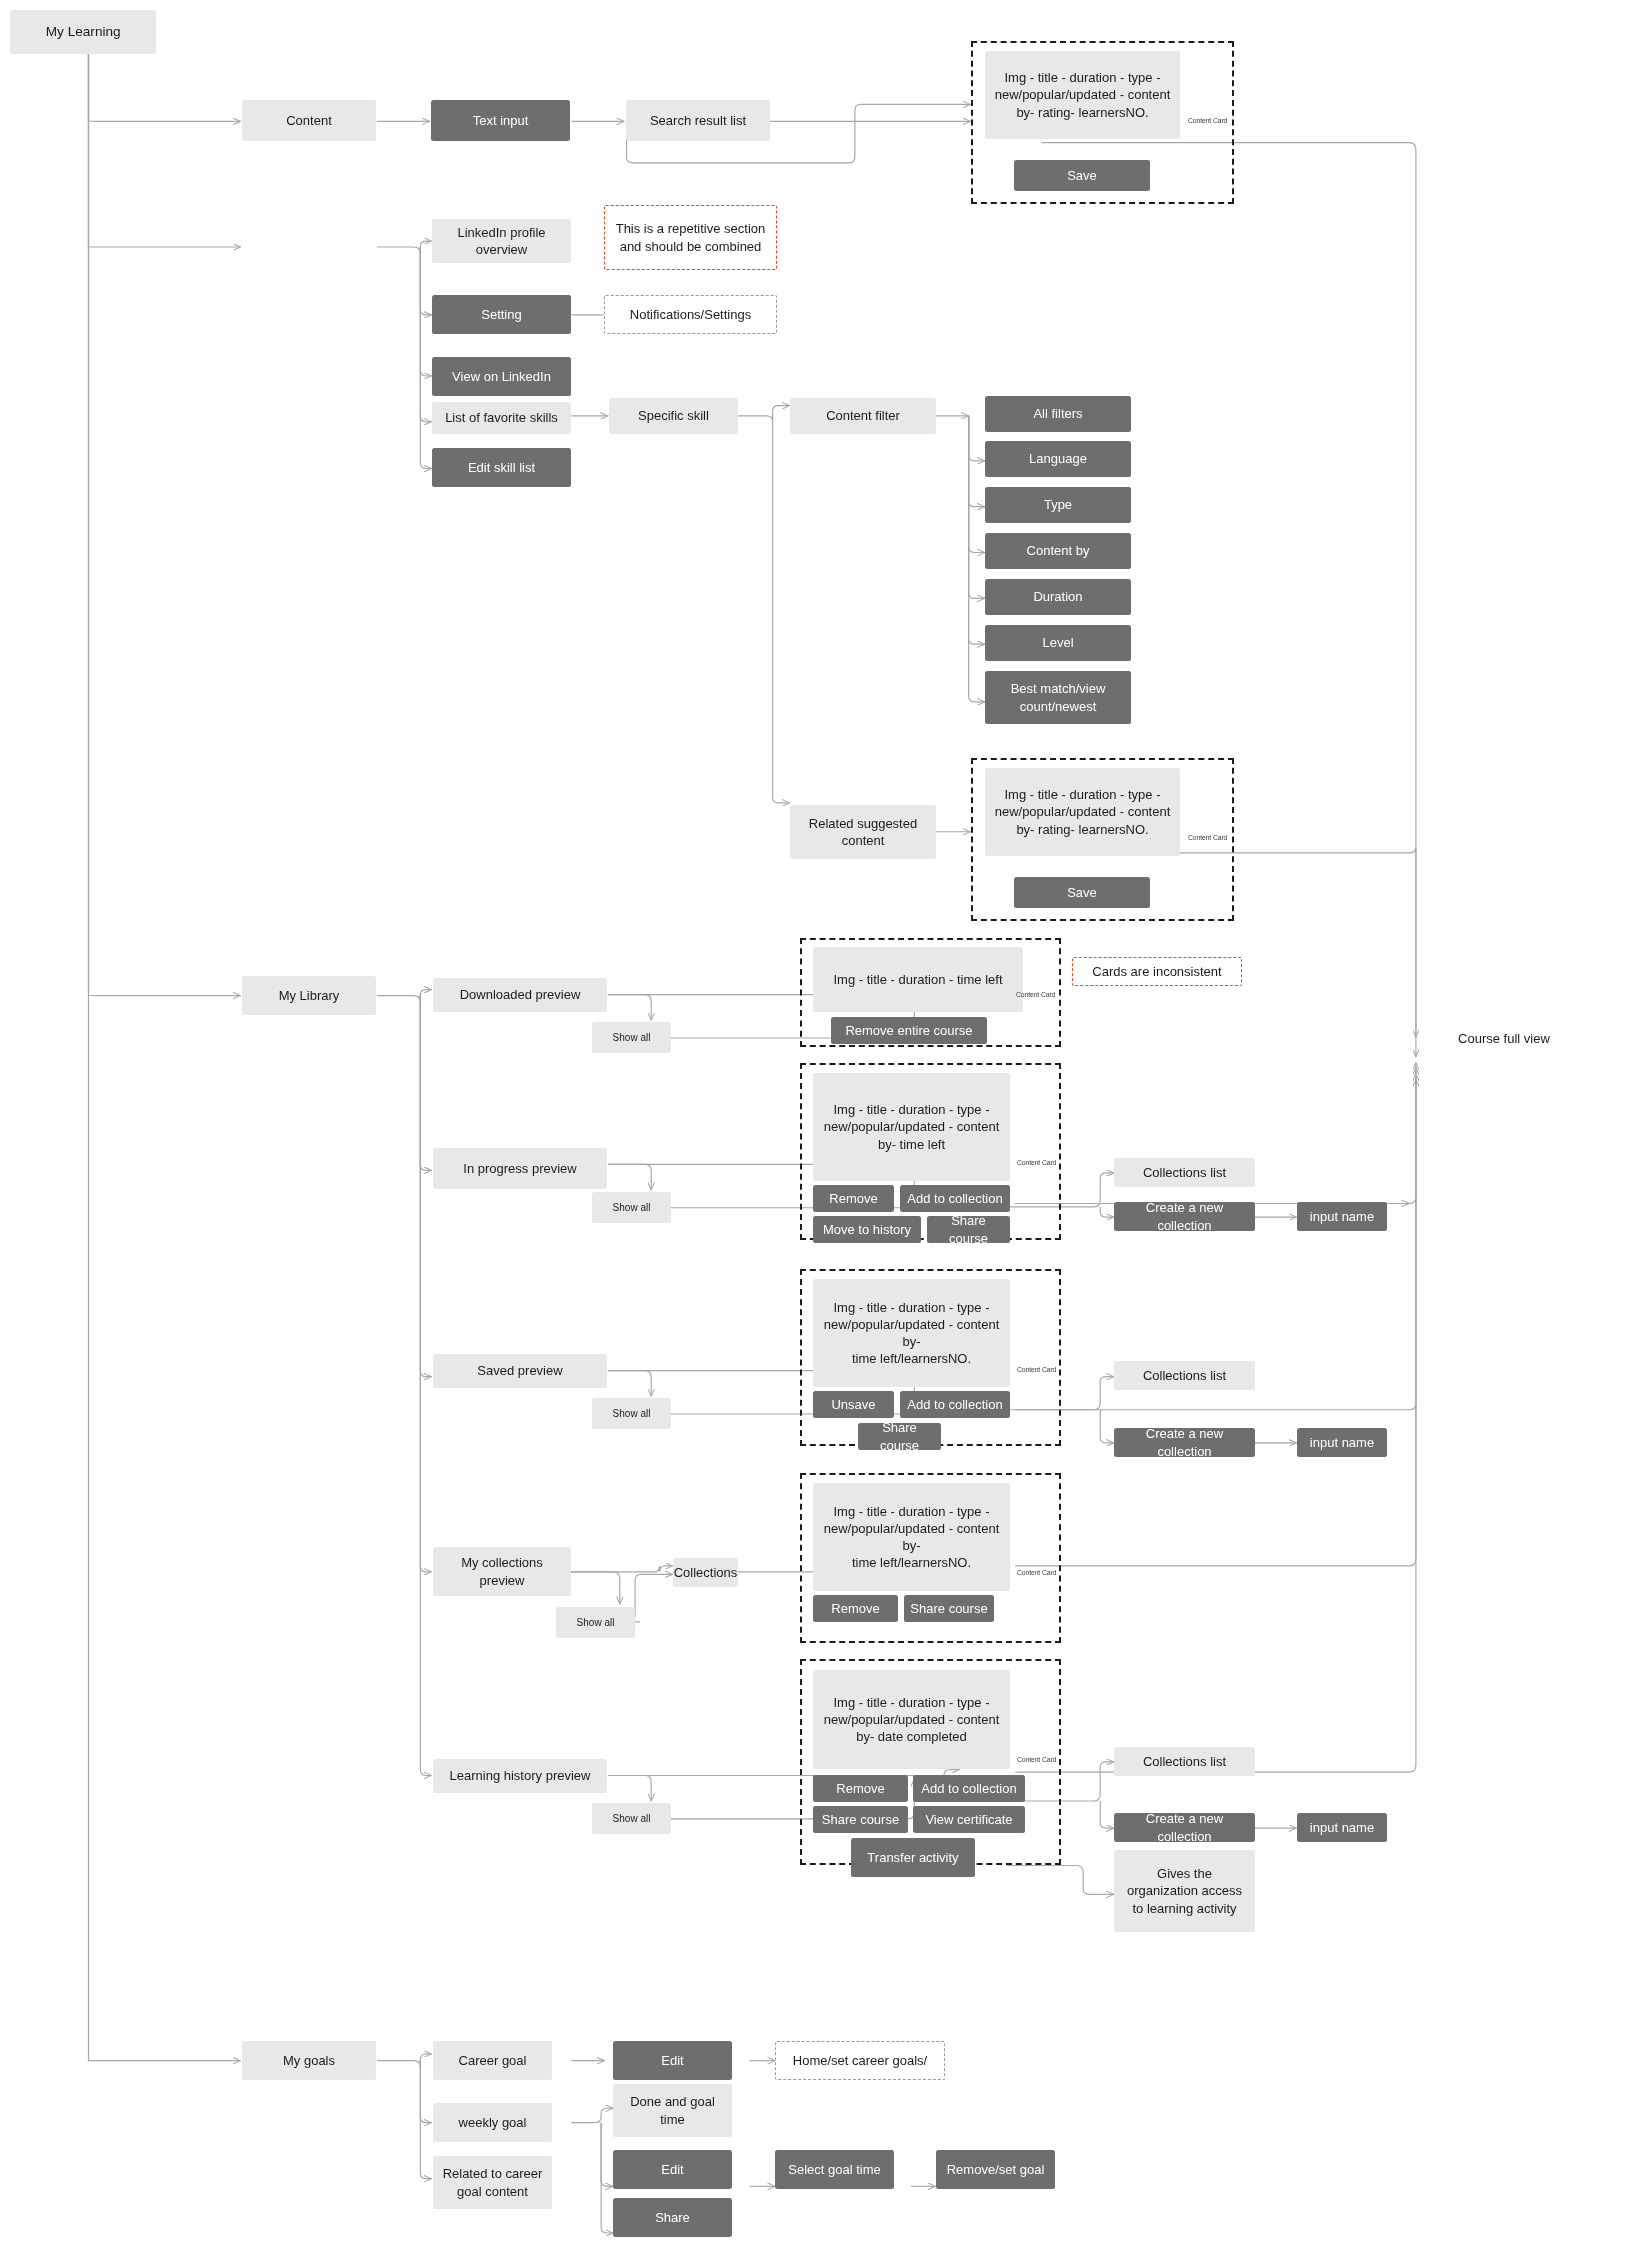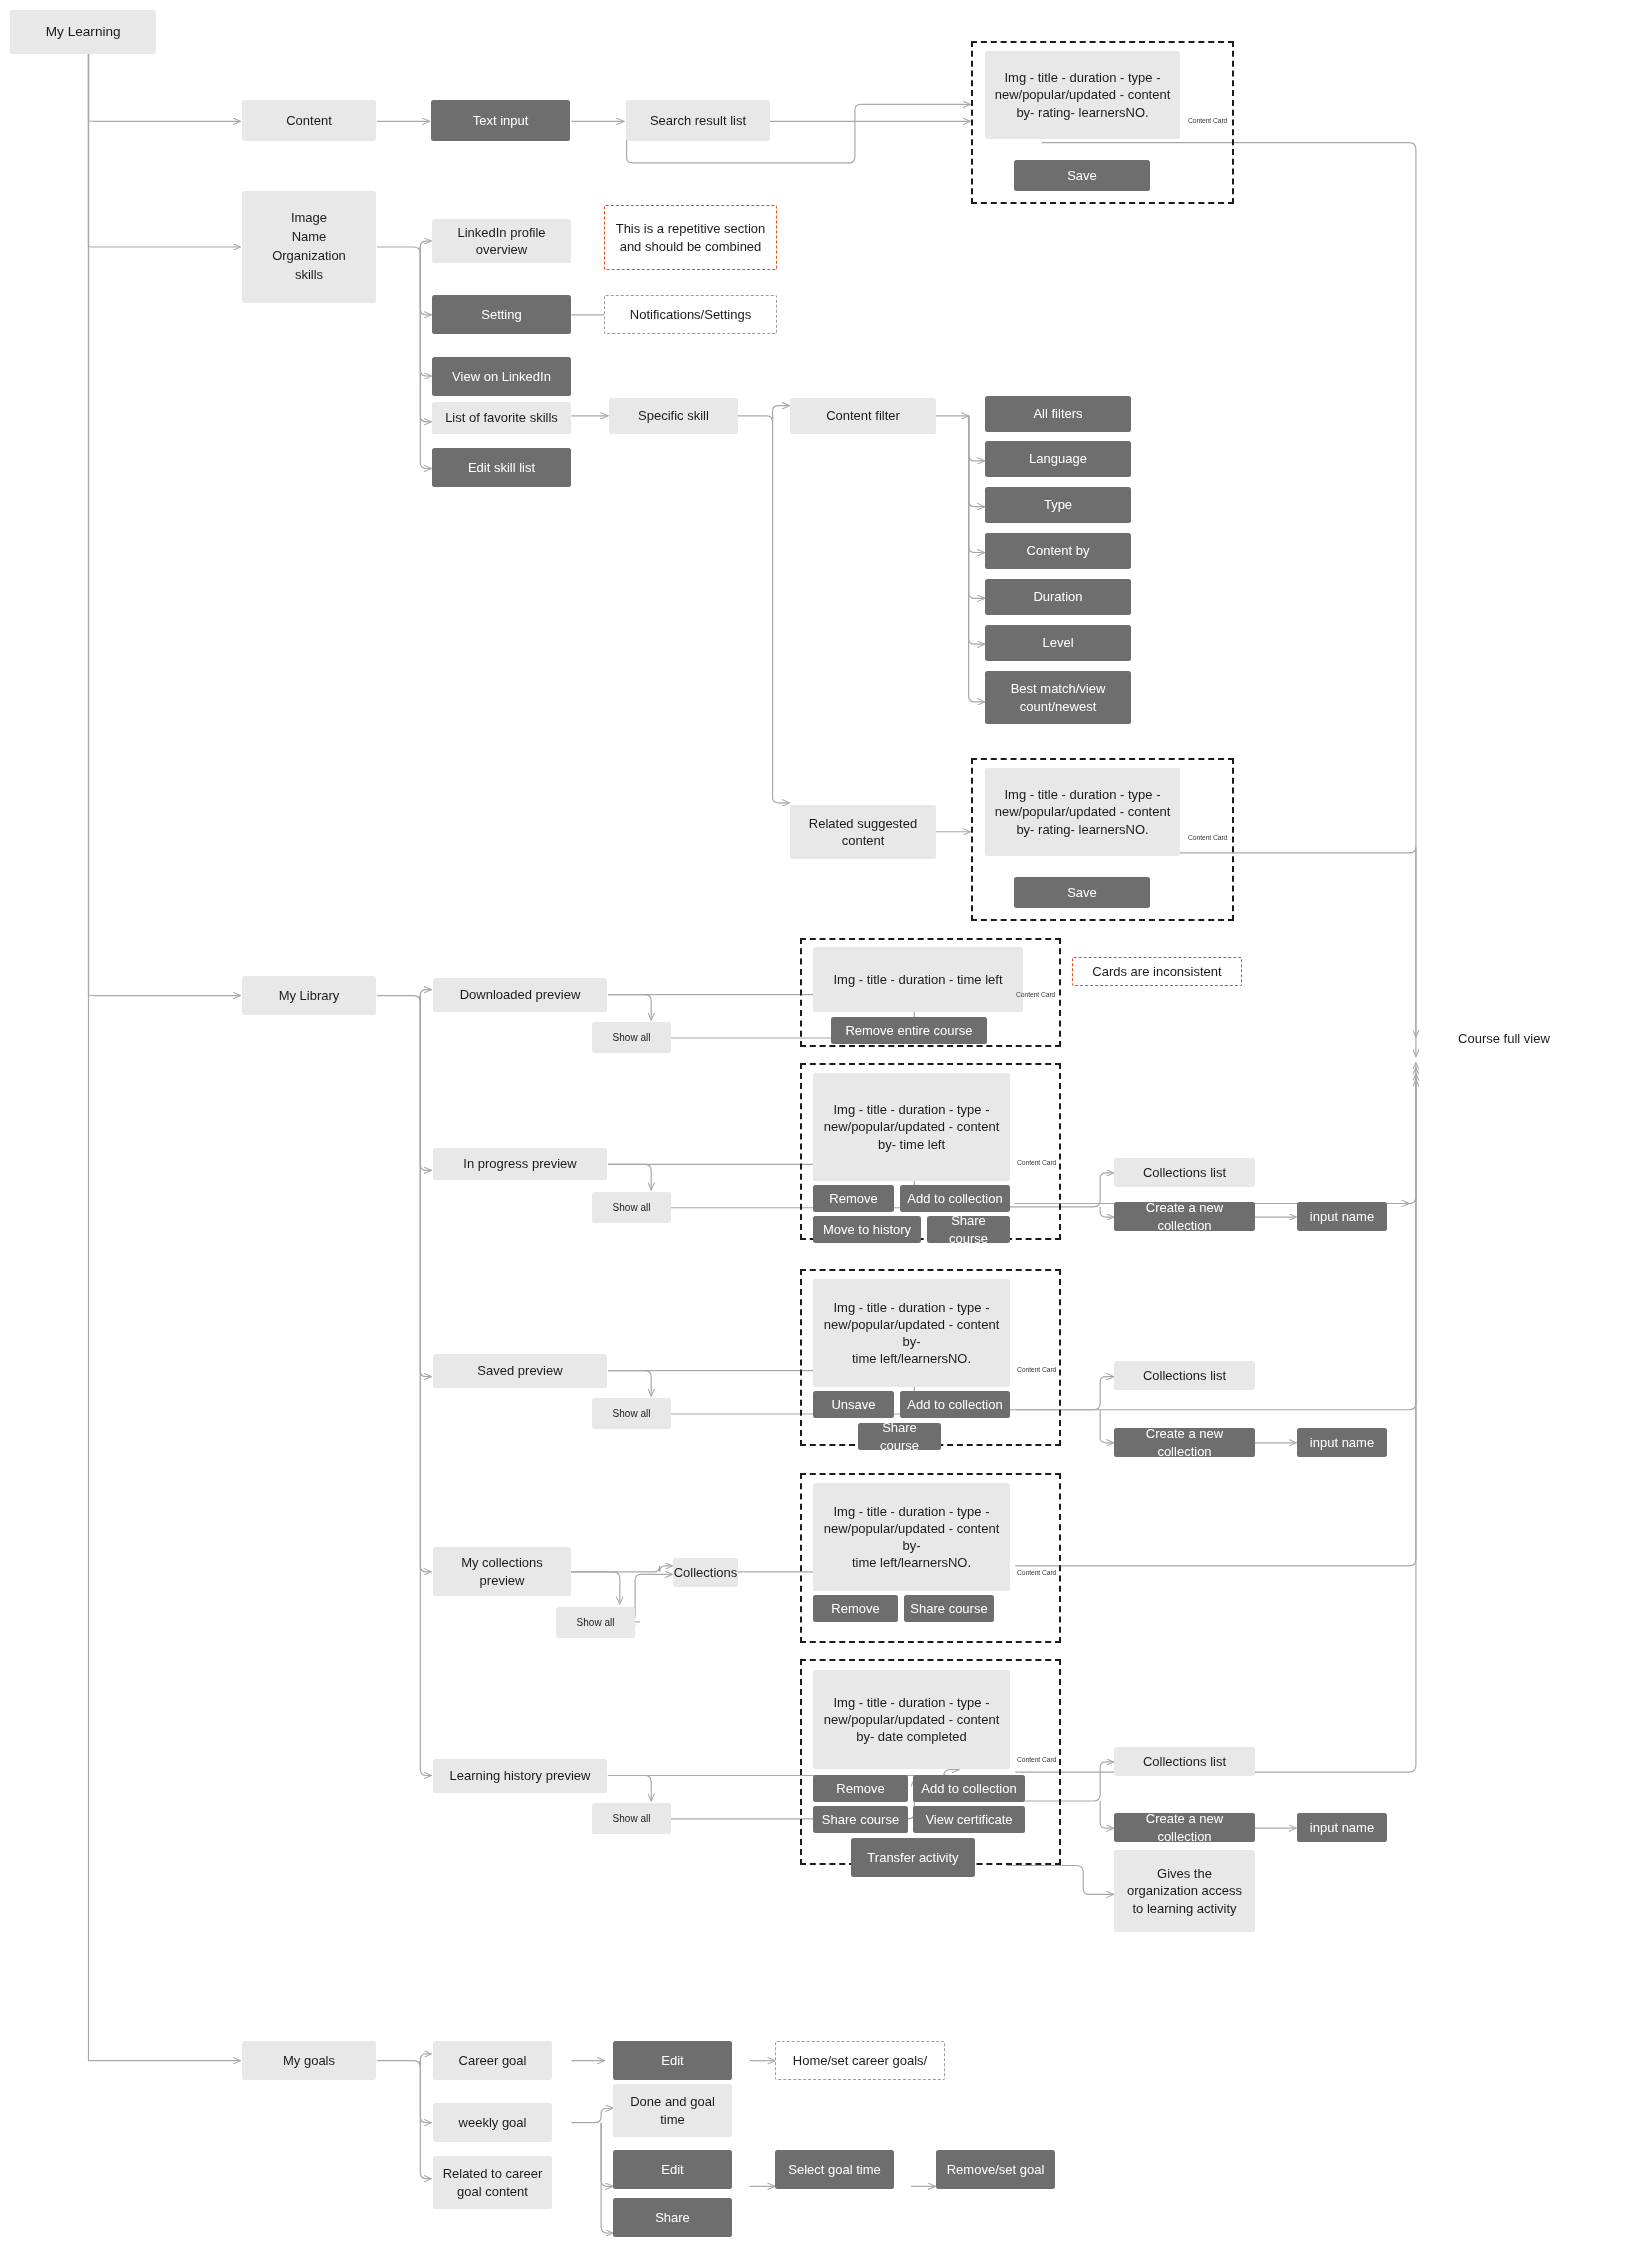--- a/index.html
+++ b/index.html
@@ -189,24 +189,20 @@
 
   <div class="node light f15" style="left:242px; top:100px; width:134px; height:41px;">Content</div>
   <div class="node dark f15" style="left:431px; top:100px; width:139px; height:41px;">Text input</div>
   <div class="node light f15" style="left:626px; top:100px; width:144px; height:41px;">Search result list</div>
 
   <div class="group-box" style="left:971px; top:41px; width:263px; height:163px;"></div>
   <div class="node light f15" style="left:985px; top:51px; width:195px; height:88px; padding:6.8px 8.5px;">Img - title - duration - type - new/popular/updated - content by- rating- learnersNO.</div>
   <div class="cc-label" style="left:1188px; top:117px;">Content Card</div>
   <div class="node dark f15" style="left:1014px; top:160px; width:136px; height:31px;">Save</div>
 
-  <div class="node light f15" style="left:242px; top:191px; width:134px; height:112px; line-height:1.45;">Image
-Name
-Organization
-skills</div>
 
   <div class="node light f15" style="left:432px; top:219px; width:139px; height:44px;">LinkedIn profile overview</div>
   <div class="node dark f15" style="left:432px; top:295px; width:139px; height:39px;">Setting</div>
   <div class="node dark f15" style="left:432px; top:357px; width:139px; height:39px;">View on LinkedIn</div>
   <div class="node light f15" style="left:432px; top:402px; width:139px; height:32px;">List of favorite skills</div>
   <div class="node dark f15" style="left:432px; top:448px; width:139px; height:39px;">Edit skill list</div>
 
   <div class="node ghost-red f15" style="left:604px; top:205px; width:173px; height:65px; padding:5.1px 8.5px;">This is a repetitive section and should be combined</div>
   <div class="node ghost-gray f15" style="left:604px; top:295px; width:173px; height:39px;">Notifications/Settings</div>
 
@@ -235,21 +231,21 @@
   <div class="node light f15" style="left:433px; top:978px; width:174px; height:34px;">Downloaded preview</div>
   <div class="node light f14" style="left:592px; top:1022px; width:79px; height:31px;">Show all</div>
 
   <div class="group-box" style="left:800px; top:938px; width:261px; height:109px;"></div>
   <div class="node light f15" style="left:813px; top:947px; width:210px; height:65px; padding:5.1px 8.5px;">Img - title - duration - time left</div>
   <div class="cc-label" style="left:1016px; top:991px;">Content Card</div>
   <div class="node dark f15" style="left:831px; top:1017px; width:156px; height:27px;">Remove entire course</div>
 
   <div class="node ghost-red f15" style="left:1072px; top:957px; width:170px; height:29px;">Cards are inconsistent</div>
 
-  <div class="node light f15" style="left:433px; top:1148px; width:174px; height:32px;">In progress preview</div>
+  <div class="node light f15" style="left:433px; top:1148px; width:174px; height:41px;">In progress preview</div>
   <div class="node light f14" style="left:592px; top:1192px; width:79px; height:31px;">Show all</div>
 
   <div class="group-box" style="left:800px; top:1063px; width:261px; height:177px;"></div>
   <div class="node light f15" style="left:813px; top:1073px; width:197px; height:108px; padding:6.8px 8.5px;">Img - title - duration - type - new/popular/updated - content by- time left</div>
   <div class="cc-label" style="left:1017px; top:1159px;">Content Card</div>
   <div class="node dark f15" style="left:813px; top:1185px; width:81px; height:27px;">Remove</div>
   <div class="node dark f15" style="left:900px; top:1185px; width:110px; height:27px;">Add to collection</div>
   <div class="node dark f15" style="left:813px; top:1216px; width:108px; height:27px;">Move to history</div>
   <div class="node dark f15" style="left:927px; top:1216px; width:83px; height:27px;">Share course</div>
 

